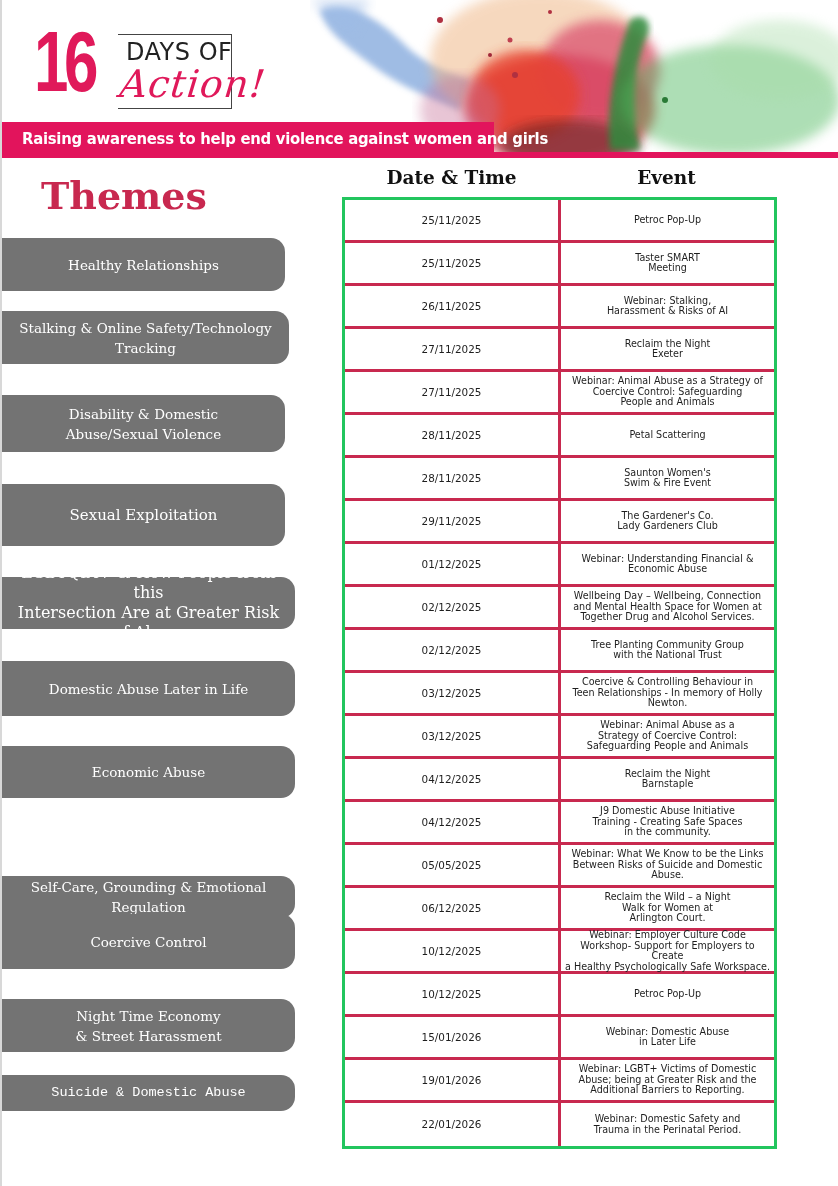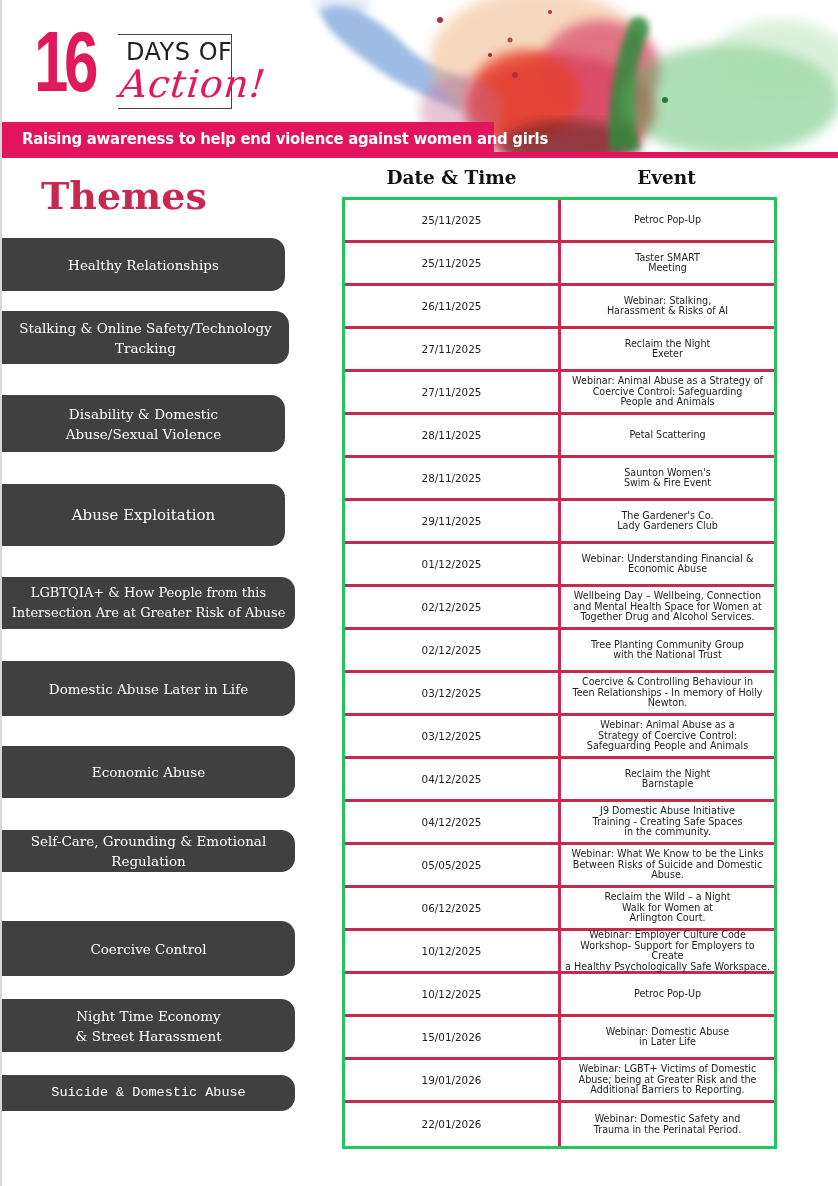--- a/index.html
+++ b/index.html
@@ -16,21 +16,21 @@
   .logo-box::before { content: ""; position: absolute; left: 0; bottom: -1.5px; width: 0; }
   .logo-days { position: absolute; left: 92px; top: 20px; font-size: 24px; color: #222; letter-spacing: 0.5px; font-family: "DejaVu Sans", sans-serif; }
   .logo-action { position: absolute; left: 86px; top: 44px; font-size: 38px; color: #e0195a; font-style: italic; font-family: "DejaVu Serif", serif; transform: skewX(-6deg); letter-spacing: 1px; }
 
   .banner { position: absolute; left: 2px; top: 122px; width: 492px; height: 33px; background: #e2145c; }
   .banner-text { position: absolute; left: 20px; top: 0; height: 33px; line-height: 33px; color: #ffffff; font-size: 16.5px; font-weight: bold; font-family: "DejaVu Sans", sans-serif; letter-spacing: -0.3px; transform: scaleX(0.9); transform-origin: left center; white-space: nowrap; }
   .banner-line { position: absolute; left: 2px; top: 152px; width: 836px; height: 6px; background: #e2145c; }
 
   
   .themes-title { position: absolute; left: 41px; top: 173px; font-family: "DejaVu Serif", serif; font-size: 38px; font-weight: bold; color: #c8284f; letter-spacing: 0px; }
-  .theme { position: absolute; left: 2px; background: #404040; border-radius: 0 14px 14px 0; display: flex; align-items: center; justify-content: center; text-align: center; color: #ffffff; font-family: "DejaVu Serif", serif; font-size: 13.5px; line-height: 20px; padding: 0 8px; }
+  .theme { position: absolute; left: 2px; background: #737373; border-radius: 0 14px 14px 0; display: flex; align-items: center; justify-content: center; text-align: center; color: #ffffff; font-family: "DejaVu Serif", serif; font-size: 13.5px; line-height: 20px; padding: 0 8px; }
   .theme span { display: block; }
 
   
   .col-head { position: absolute; top: 167px; font-family: "DejaVu Serif", serif; font-size: 18.5px; font-weight: bold; color: #111; text-align: center; }
   .table { position: absolute; left: 342px; top: 197px; width: 435px; border: 3px solid #22c55e; background: #c8294f; }
   .row { display: flex; height: 43px; border-bottom: 3px solid #c8294f; }
   .row:last-child { border-bottom: none; }
   .cell { background: #ffffff; display: flex; align-items: center; justify-content: center; text-align: center; font-family: "DejaVu Sans", sans-serif; font-size: 9.6px; line-height: 10.5px; color: #1e1e1e; }
   .cell-date { width: 213px; margin-right: 3px; font-size: 10.4px; }
   .cell-event { width: 213px; padding: 0 2px; white-space: pre-line; }
@@ -92,33 +92,33 @@
 <h1 class="themes-title">Themes</h1>
 
 <div class="theme" style="top:238px;height:53px;width:283px;">
     <span style="white-space: pre-line;">Healthy Relationships</span>
   </div>
 <div class="theme" style="top:311px;height:53px;width:287px;white-space:pre-line;"><span style="white-space: pre-line;">Stalking &amp; Online Safety/Technology
 Tracking</span></div>
 <div class="theme" style="top:395px;height:57px;width:283px;white-space:pre-line;"><span style="white-space: pre-line;">Disability &amp; Domestic
 Abuse/Sexual Violence</span></div>
 <div class="theme" style="top:484px;height:62px;width:283px;font-size:15px;">
-    <span style="white-space: pre-line;">Abuse Exploitation</span>
-  </div>
-<div class="theme" style="top:577px;height:52px;width:293px;white-space:pre-line;font-size:13px;"><span style="white-space: pre-line;">LGBTQIA+ &amp; How People from this
+    <span style="white-space: pre-line;">Sexual Exploitation</span>
+  </div>
+<div class="theme" style="top:577px;height:52px;width:293px;white-space:pre-line;font-size:16px;"><span style="white-space: pre-line;">LGBTQIA+ &amp; How People from this
 Intersection Are at Greater Risk of Abuse</span></div>
 <div class="theme" style="top:661px;height:55px;width:293px;">
     <span style="white-space: pre-line;">Domestic Abuse Later in Life</span>
   </div>
 <div class="theme" style="top:746px;height:52px;width:293px;">
     <span style="white-space: pre-line;">Economic Abuse</span>
   </div>
-<div class="theme" style="top:830px;height:42px;width:293px;white-space:pre-line;justify-content:center;"><span style="white-space: pre-line;">Self-Care, Grounding &amp; Emotional
+<div class="theme" style="top:876px;height:42px;width:293px;white-space:pre-line;justify-content:center;"><span style="white-space: pre-line;">Self-Care, Grounding &amp; Emotional
 Regulation</span></div>
-<div class="theme" style="top:914px;height:55px;width:293px;margin-top:7px;">
+<div class="theme" style="top:914px;height:55px;width:293px;">
     <span style="white-space: pre-line;">Coercive Control</span>
   </div>
 <div class="theme" style="top:999px;height:53px;width:293px;white-space:pre-wrap;"><span style="white-space: pre-line;">Night Time  Economy
 &amp; Street Harassment</span></div>
 <div class="theme" style="top:1075px;height:36px;width:293px;font-family:Liberation Mono, monospace;">
     <span style="white-space: pre-line;">Suicide &amp; Domestic Abuse</span>
   </div>
 
 <div class="col-head" style="left:345px;width:213px;">Date &amp; Time</div>
 <div class="col-head" style="left:560px;width:213px;">Event</div>

